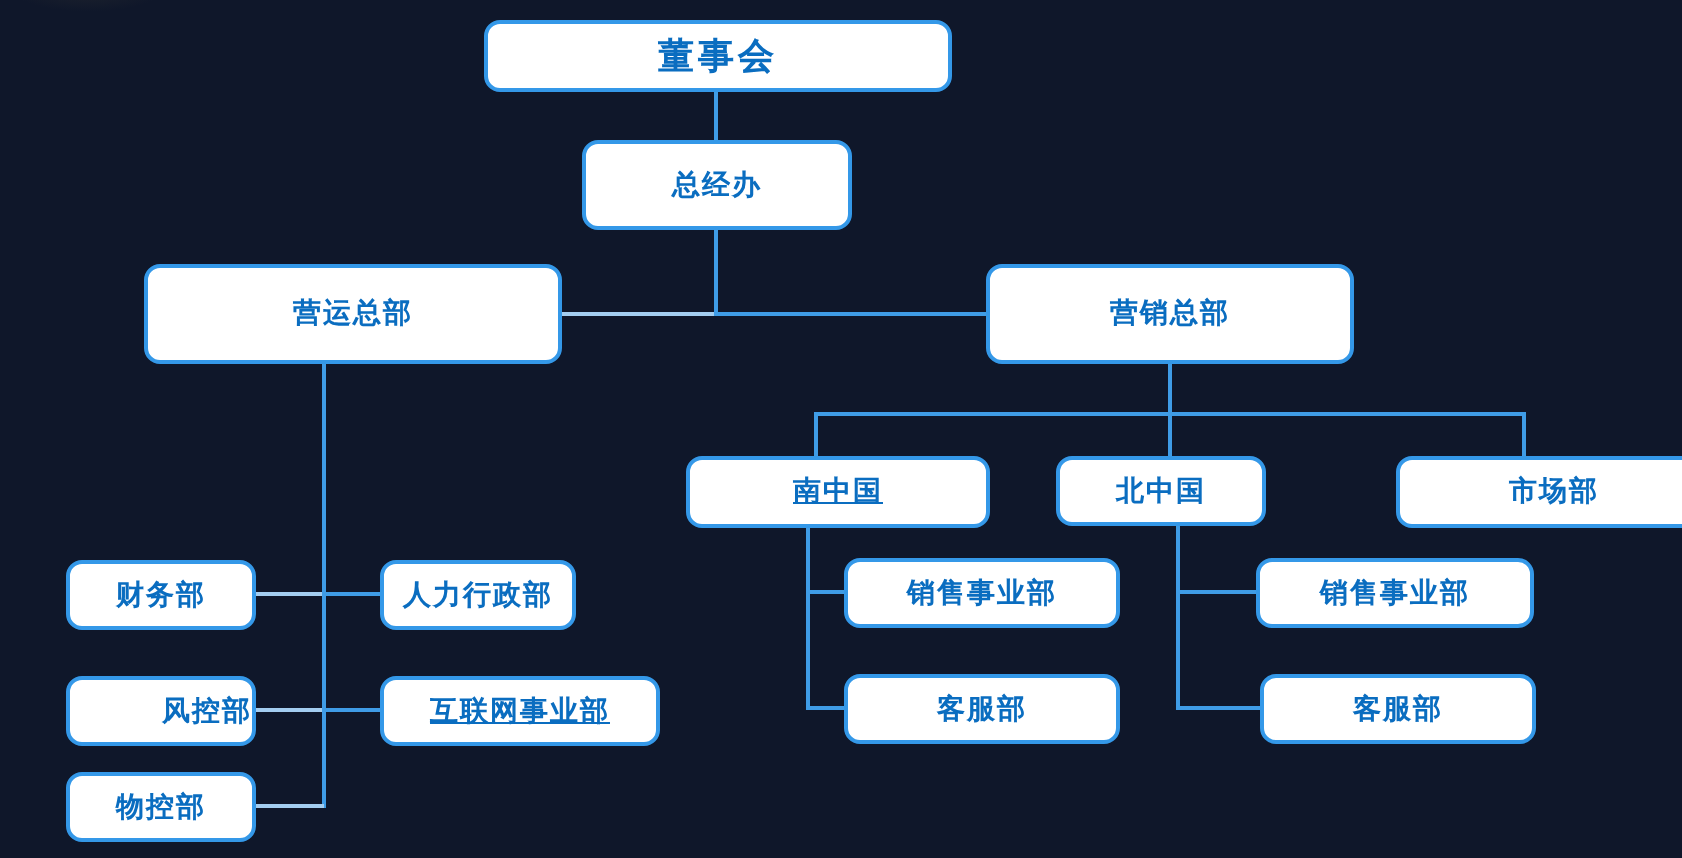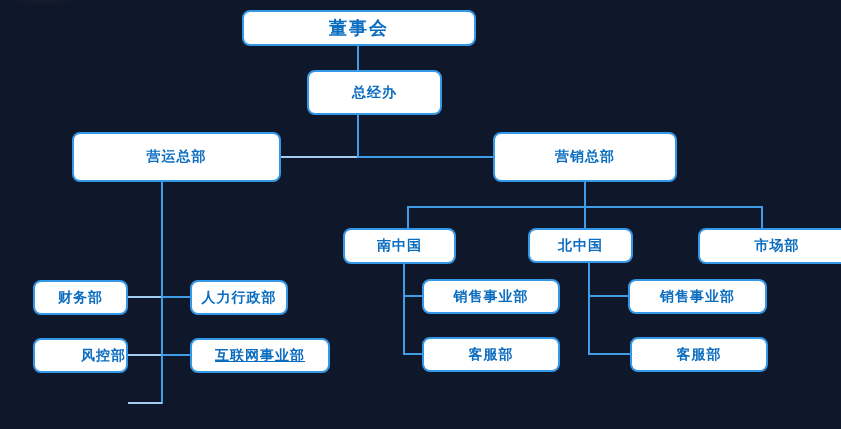--- a/index.html
+++ b/index.html
@@ -51,31 +51,31 @@
   <div class="ln v" style="left:161px;top:182px;height:222px;"></div>
   <div class="ln h light" style="left:128px;top:296px;width:34px;"></div>
   <div class="ln h" style="left:161px;top:296px;width:29px;"></div>
   <div class="ln h light" style="left:128px;top:354px;width:34px;"></div>
   <div class="ln h" style="left:161px;top:354px;width:29px;"></div>
   <div class="ln h light" style="left:128px;top:402px;width:34px;"></div>
 
   <div class="node big" style="left:242px;top:10px;width:234px;height:36px;">
     <span>董事会</span>
   </div>
-  <div class="node" style="left:291px;top:70px;width:135px;height:45px;margin-left:16px;">
+  <div class="node" style="left:291px;top:70px;width:135px;height:45px;">
     <span>总经办</span>
   </div>
   <div class="node" style="left:72px;top:132px;width:209px;height:50px;">
     <span>营运总部</span>
   </div>
   <div class="node" style="left:493px;top:132px;width:184px;height:50px;">
     <span>营销总部</span>
   </div>
 
-  <div class="node" style="left:343px;top:228px;width:113px;height:36px;">
+  <div class="node" style="left:343px;top:228px;width:152px;height:36px;text-decoration:underline;">
     <span>南中国</span>
   </div>
   <div class="node" style="left:528px;top:228px;width:105px;height:35px;">
     <span>北中国</span>
   </div>
   <div class="node" style="left:698px;top:228px;width:158px;height:36px;">
     <span>市场部</span>
   </div>
 
   <div class="node" style="left:422px;top:279px;width:138px;height:35px;">
@@ -96,14 +96,17 @@
   </div>
   <div class="node" style="left:33px;top:280px;width:95px;height:35px;">
     <span>财务部</span>
   </div>
   <div class="node" style="left:33px;top:338px;width:95px;height:35px;justify-content:flex-end;">
     <span>风控部</span>
   </div>
   <div class="node" style="left:190px;top:338px;width:140px;height:35px;text-decoration:underline;">
     <span>互联网事业部</span>
   </div>
+  <div class="node" style="left:33px;top:386px;width:95px;height:35px;">
+    <span>物控部</span>
+  </div>
 
 </div>
 
 </body></html>

